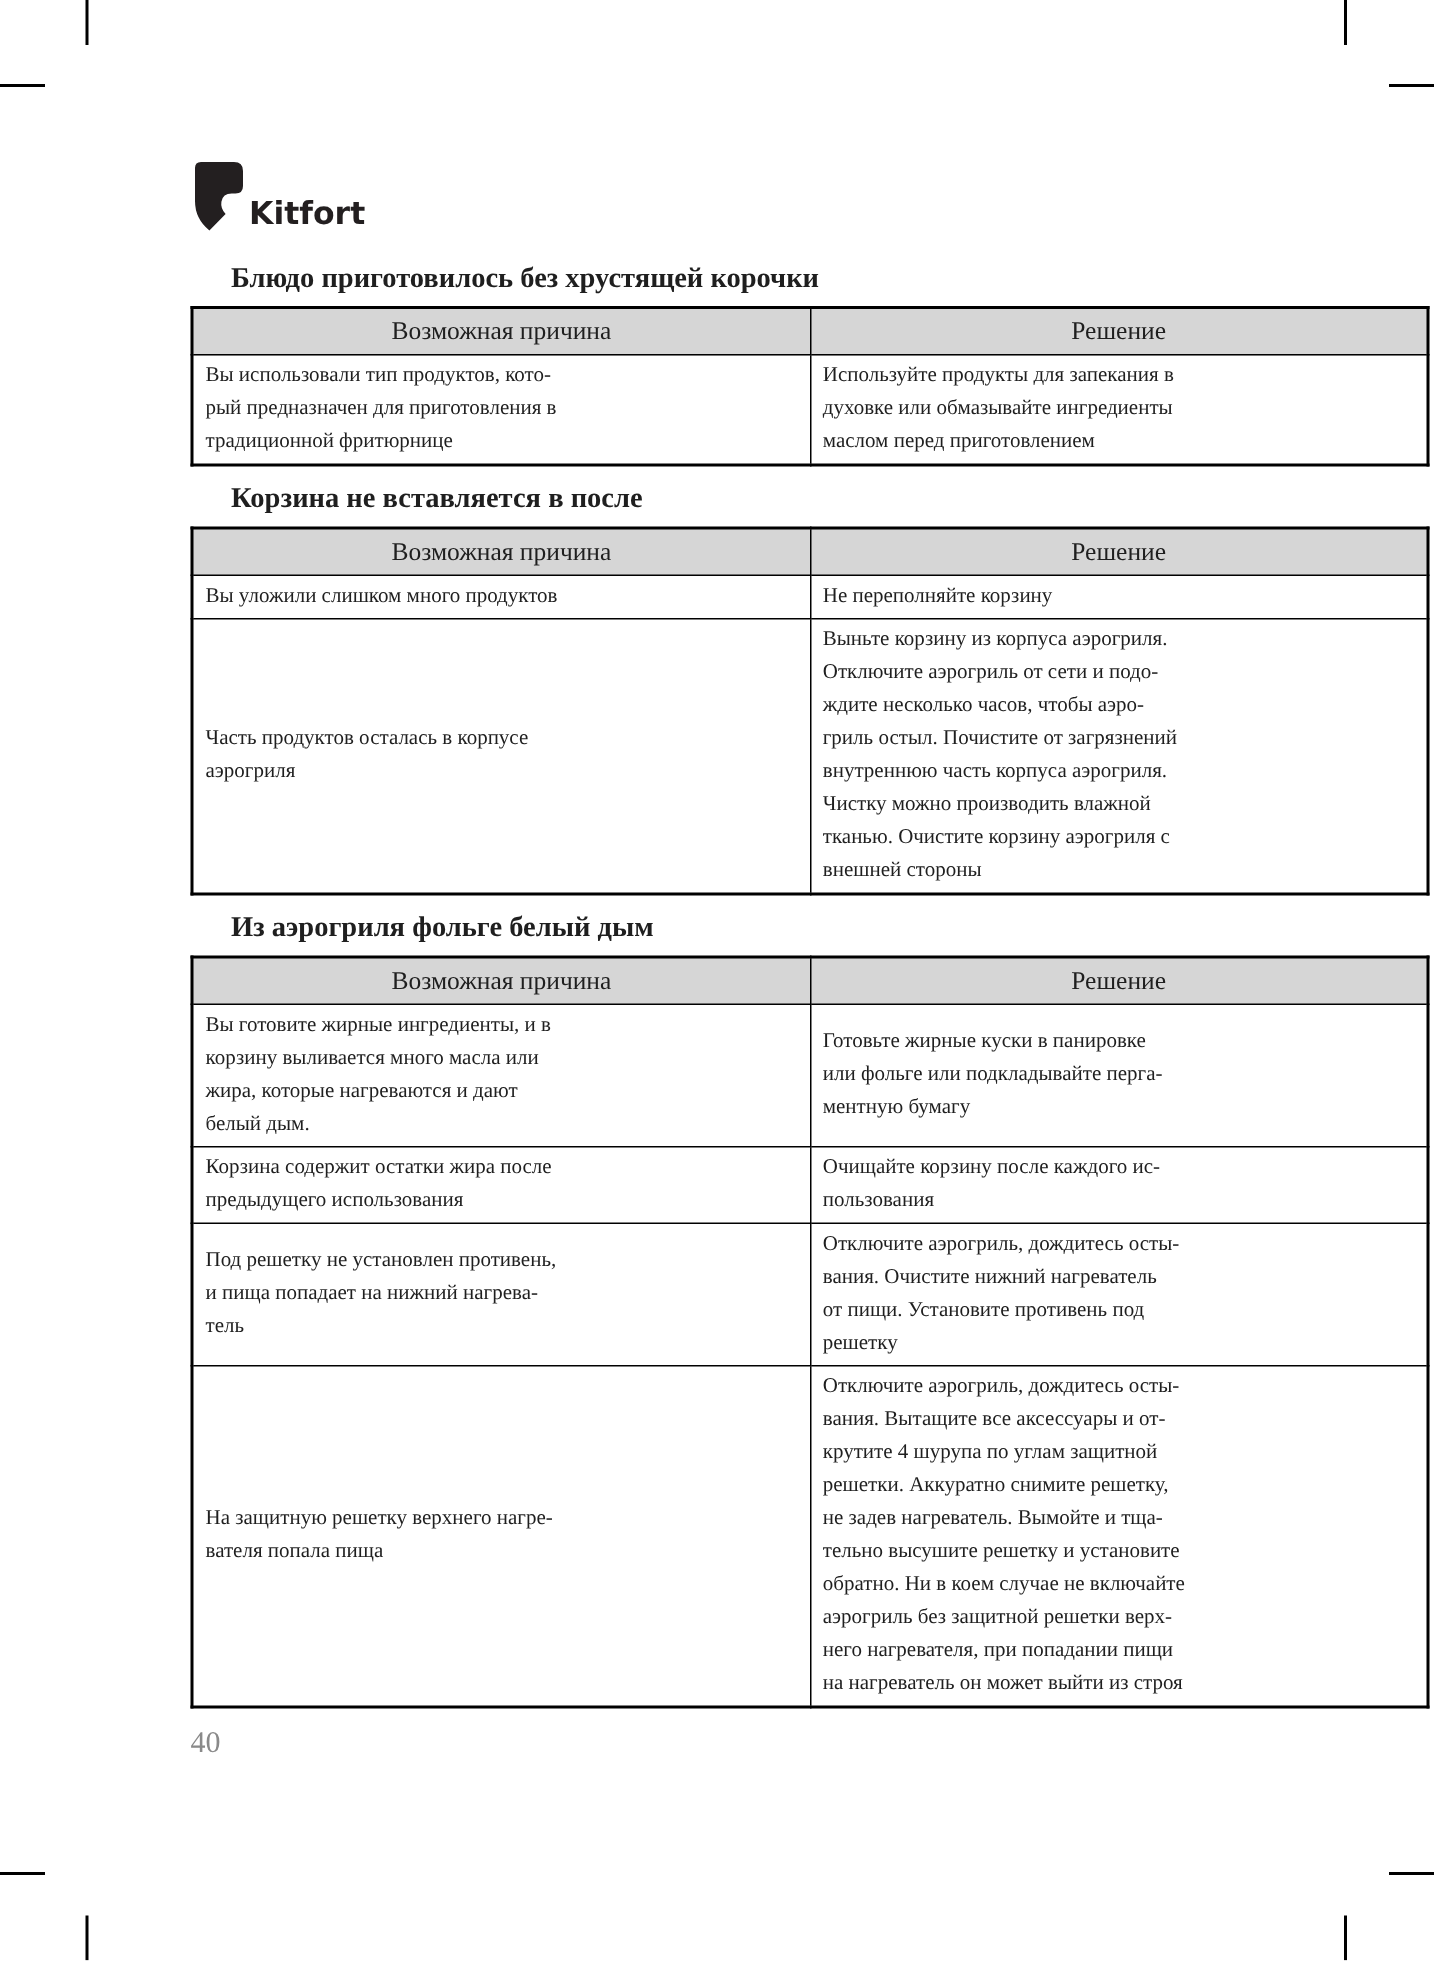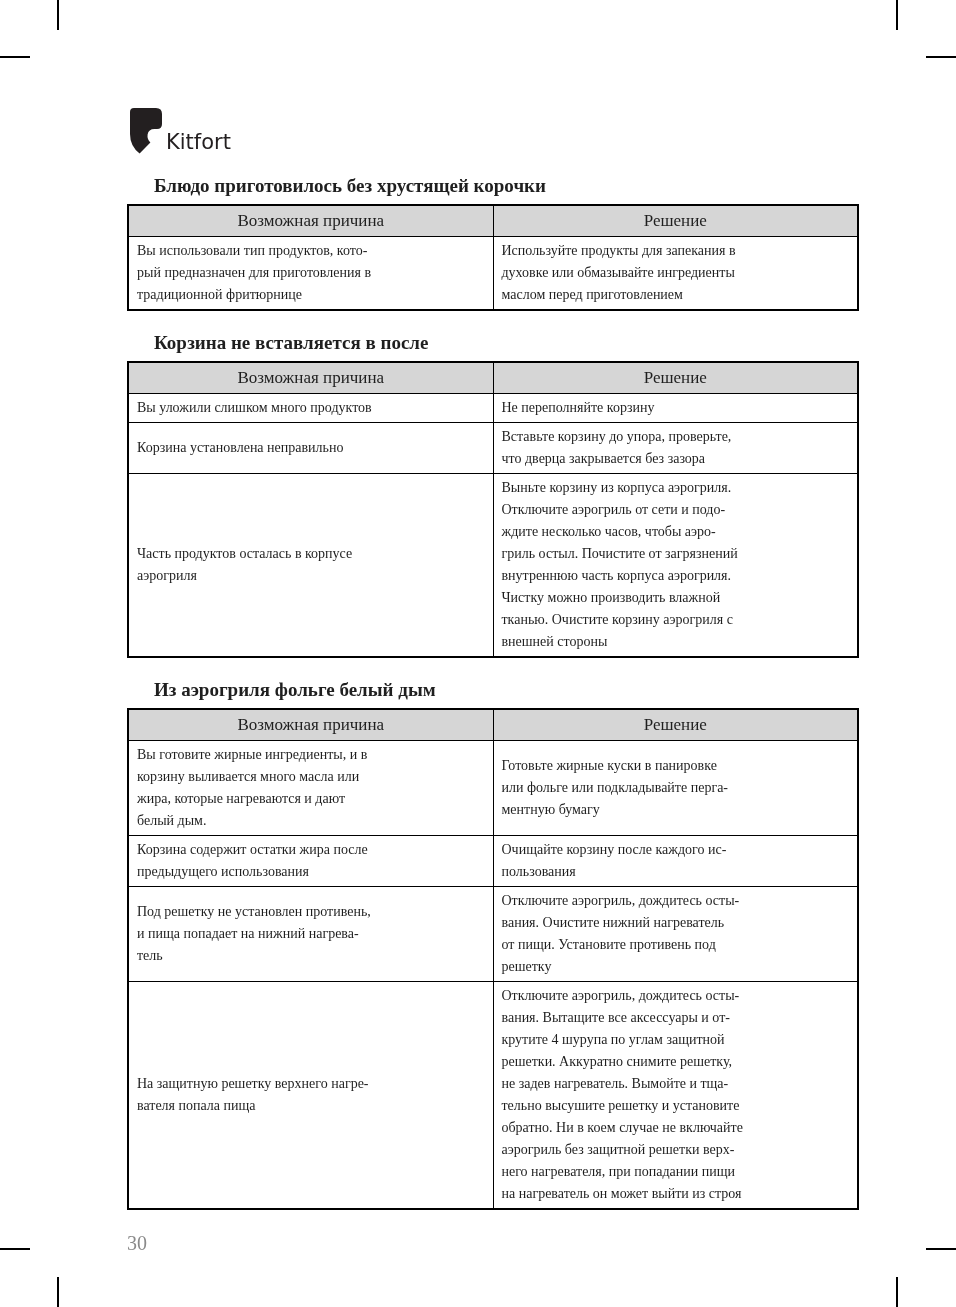--- a/index.html
+++ b/index.html
@@ -32,41 +32,41 @@
 
   .brand {
     display: flex;
     align-items: flex-end;
     height: 46px;
     margin-bottom: 22px;
   }
   .brand svg { display:block; }
   .brand-text {
     font-family: "DejaVu Sans", "Liberation Sans", sans-serif;
-    font-weight: normal;
+    font-weight: bold;
     font-size: 21px;
     line-height: 1;
     color: #231f20;
     margin-left: 4px;
     margin-bottom: 1px;
     letter-spacing: 0px;
   }
 
-  .section { margin-bottom: 22px; }
+  .section { margin-bottom: 12px; }
   .section-title {
     font-size: 19px;
     font-weight: bold;
     line-height: 20px;
     margin: 0 0 8px 27px;
   }
 
   table.tbl {
     border-collapse: collapse;
     table-layout: fixed;
-    width: 732px;
+    width: 826px;
     border: 2px solid #000;
   }
   table.tbl col { width: 50%; }
   table.tbl th {
     border: 1px solid #000;
     background: #d6d6d6;
     font-weight: normal;
     font-size: 17px;
     line-height: 22px;
     text-align: center;
@@ -150,25 +150,20 @@
         <thead>
           <tr>
             <th>Возможная причина</th>
             <th>Решение</th>
           </tr>
         </thead>
         <tbody>
           <tr>
             <td>Вы уложили слишком много продуктов</td>
             <td>Не переполняйте корзину</td>
-          </tr>
-          <tr>
-            <td>Корзина установлена неправильно</td>
-            <td>Вставьте корзину до упора, проверьте,
-что дверца закрывается без зазора</td>
           </tr>
           <tr>
             <td>Часть продуктов осталась в корпусе
 аэрогриля</td>
             <td>Выньте корзину из корпуса аэрогриля.
 Отключите аэрогриль от сети и подо-
 ждите несколько часов, чтобы аэро-
 гриль остыл. Почистите от загрязнений
 внутреннюю часть корпуса аэрогриля.
 Чистку можно производить влажной
@@ -228,16 +223,16 @@
 тельно высушите решетку и установите
 обратно. Ни в коем случае не включайте
 аэрогриль без защитной решетки верх-
 него нагревателя, при попадании пищи
 на нагреватель он может выйти из строя</td>
           </tr>
         </tbody>
       </table>
     </div>
 
-    <div class="page-number">30</div>
+    <div class="page-number">40</div>
 
   </div>
 </div>
 
 </body></html>

